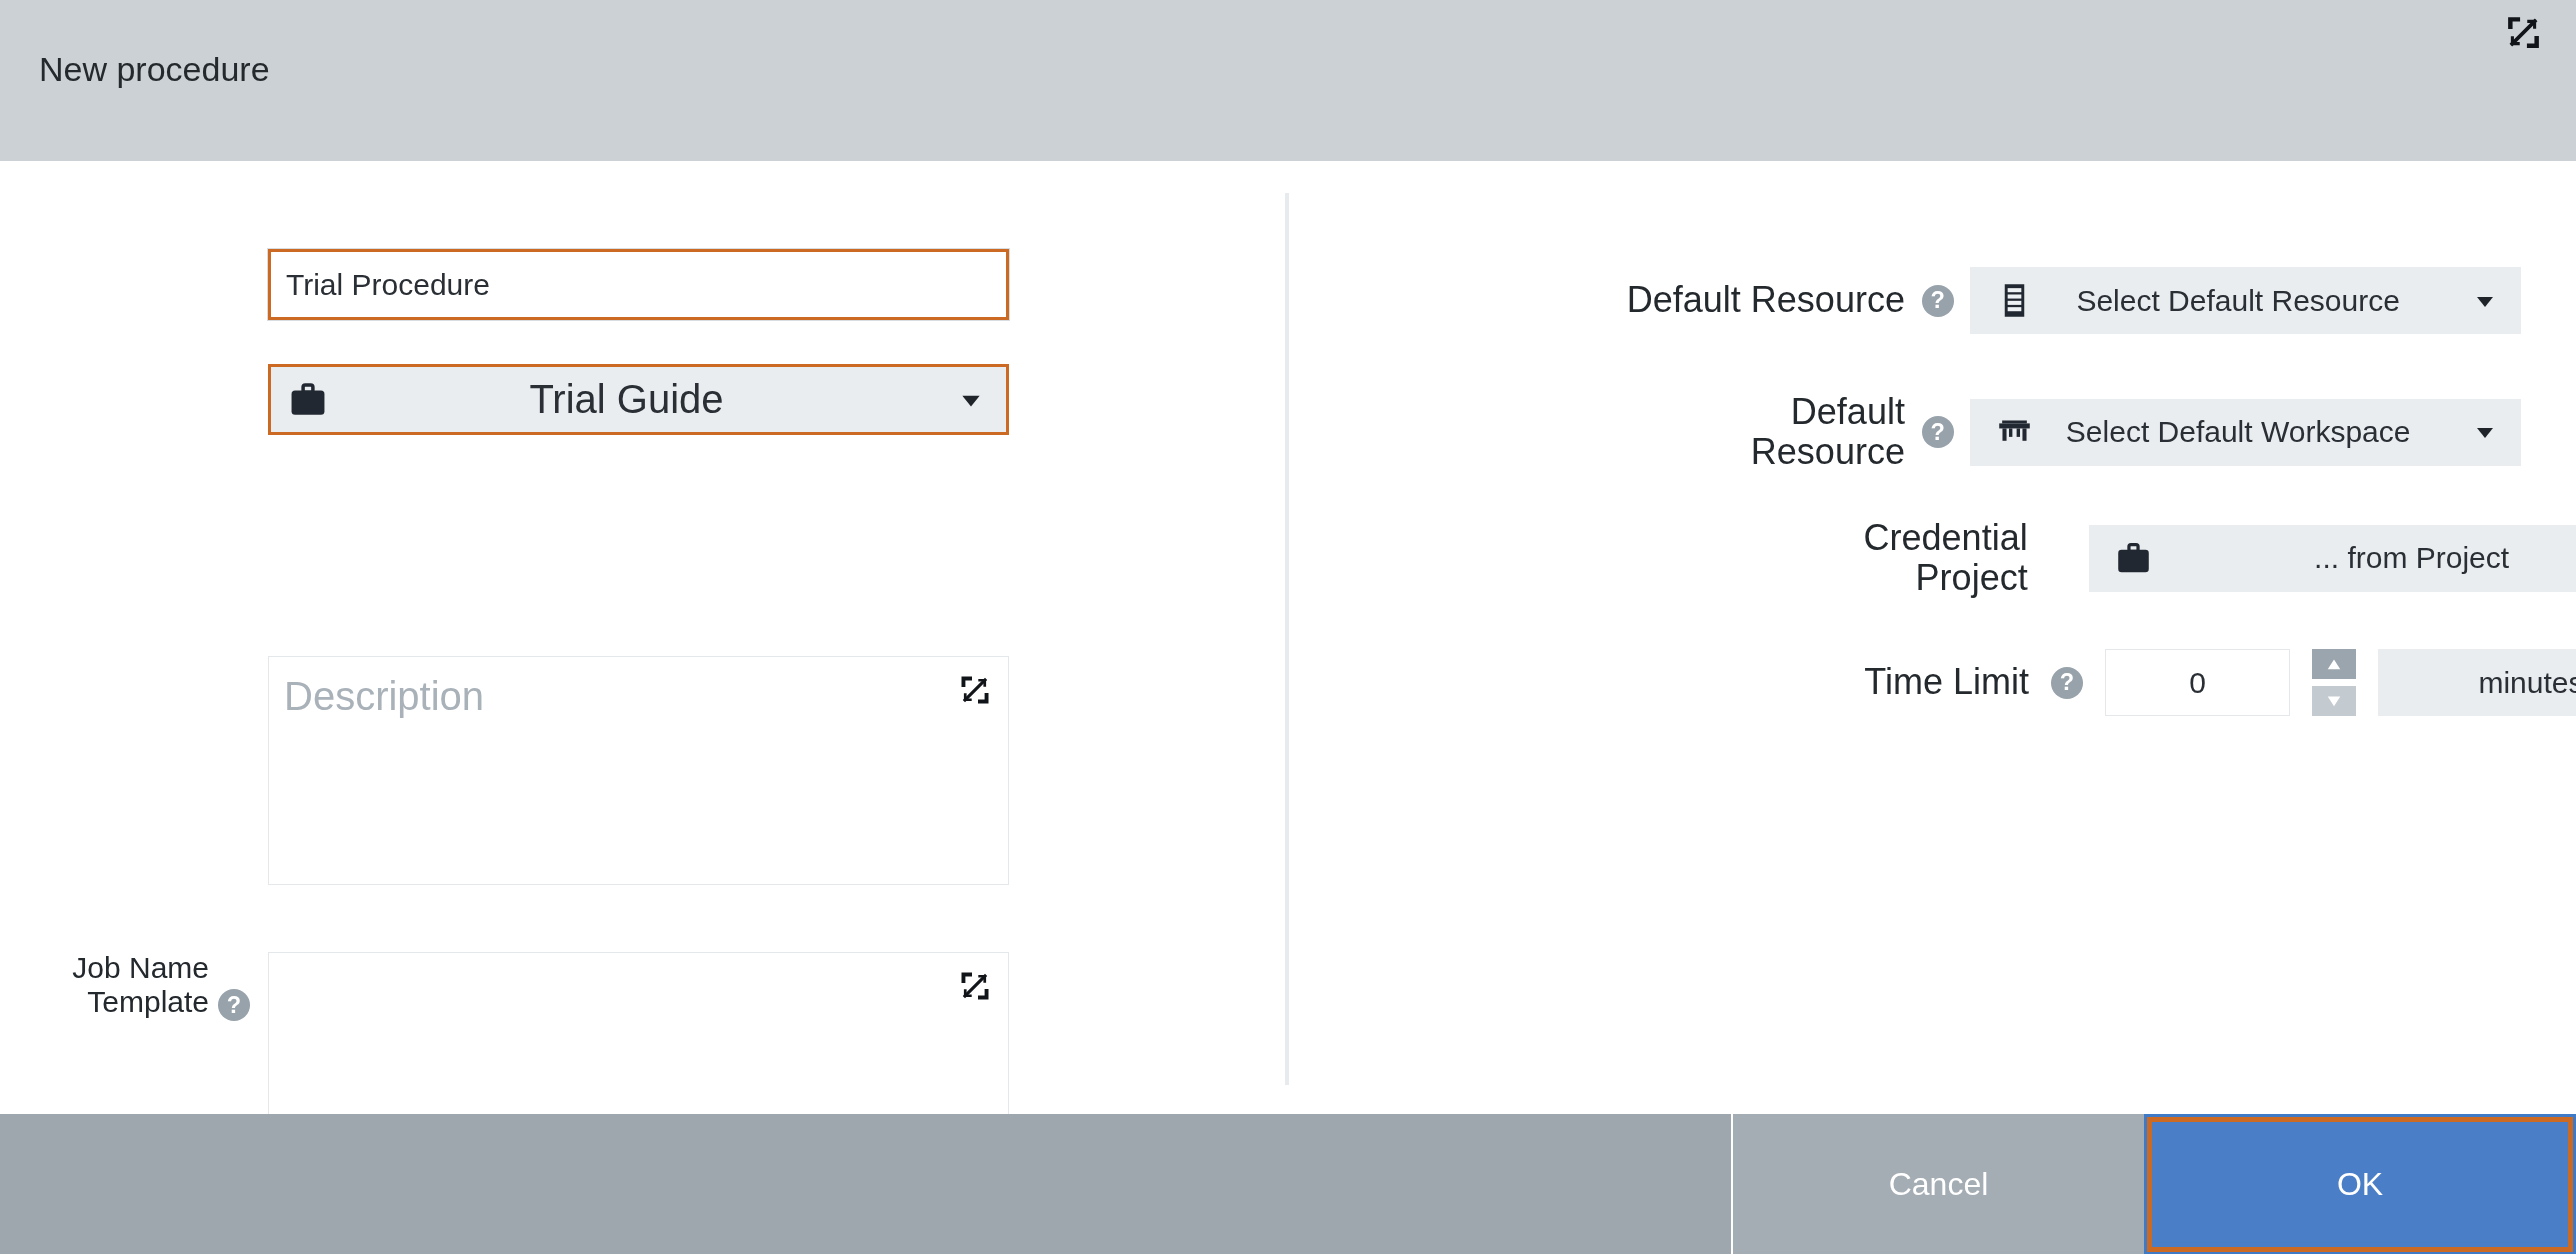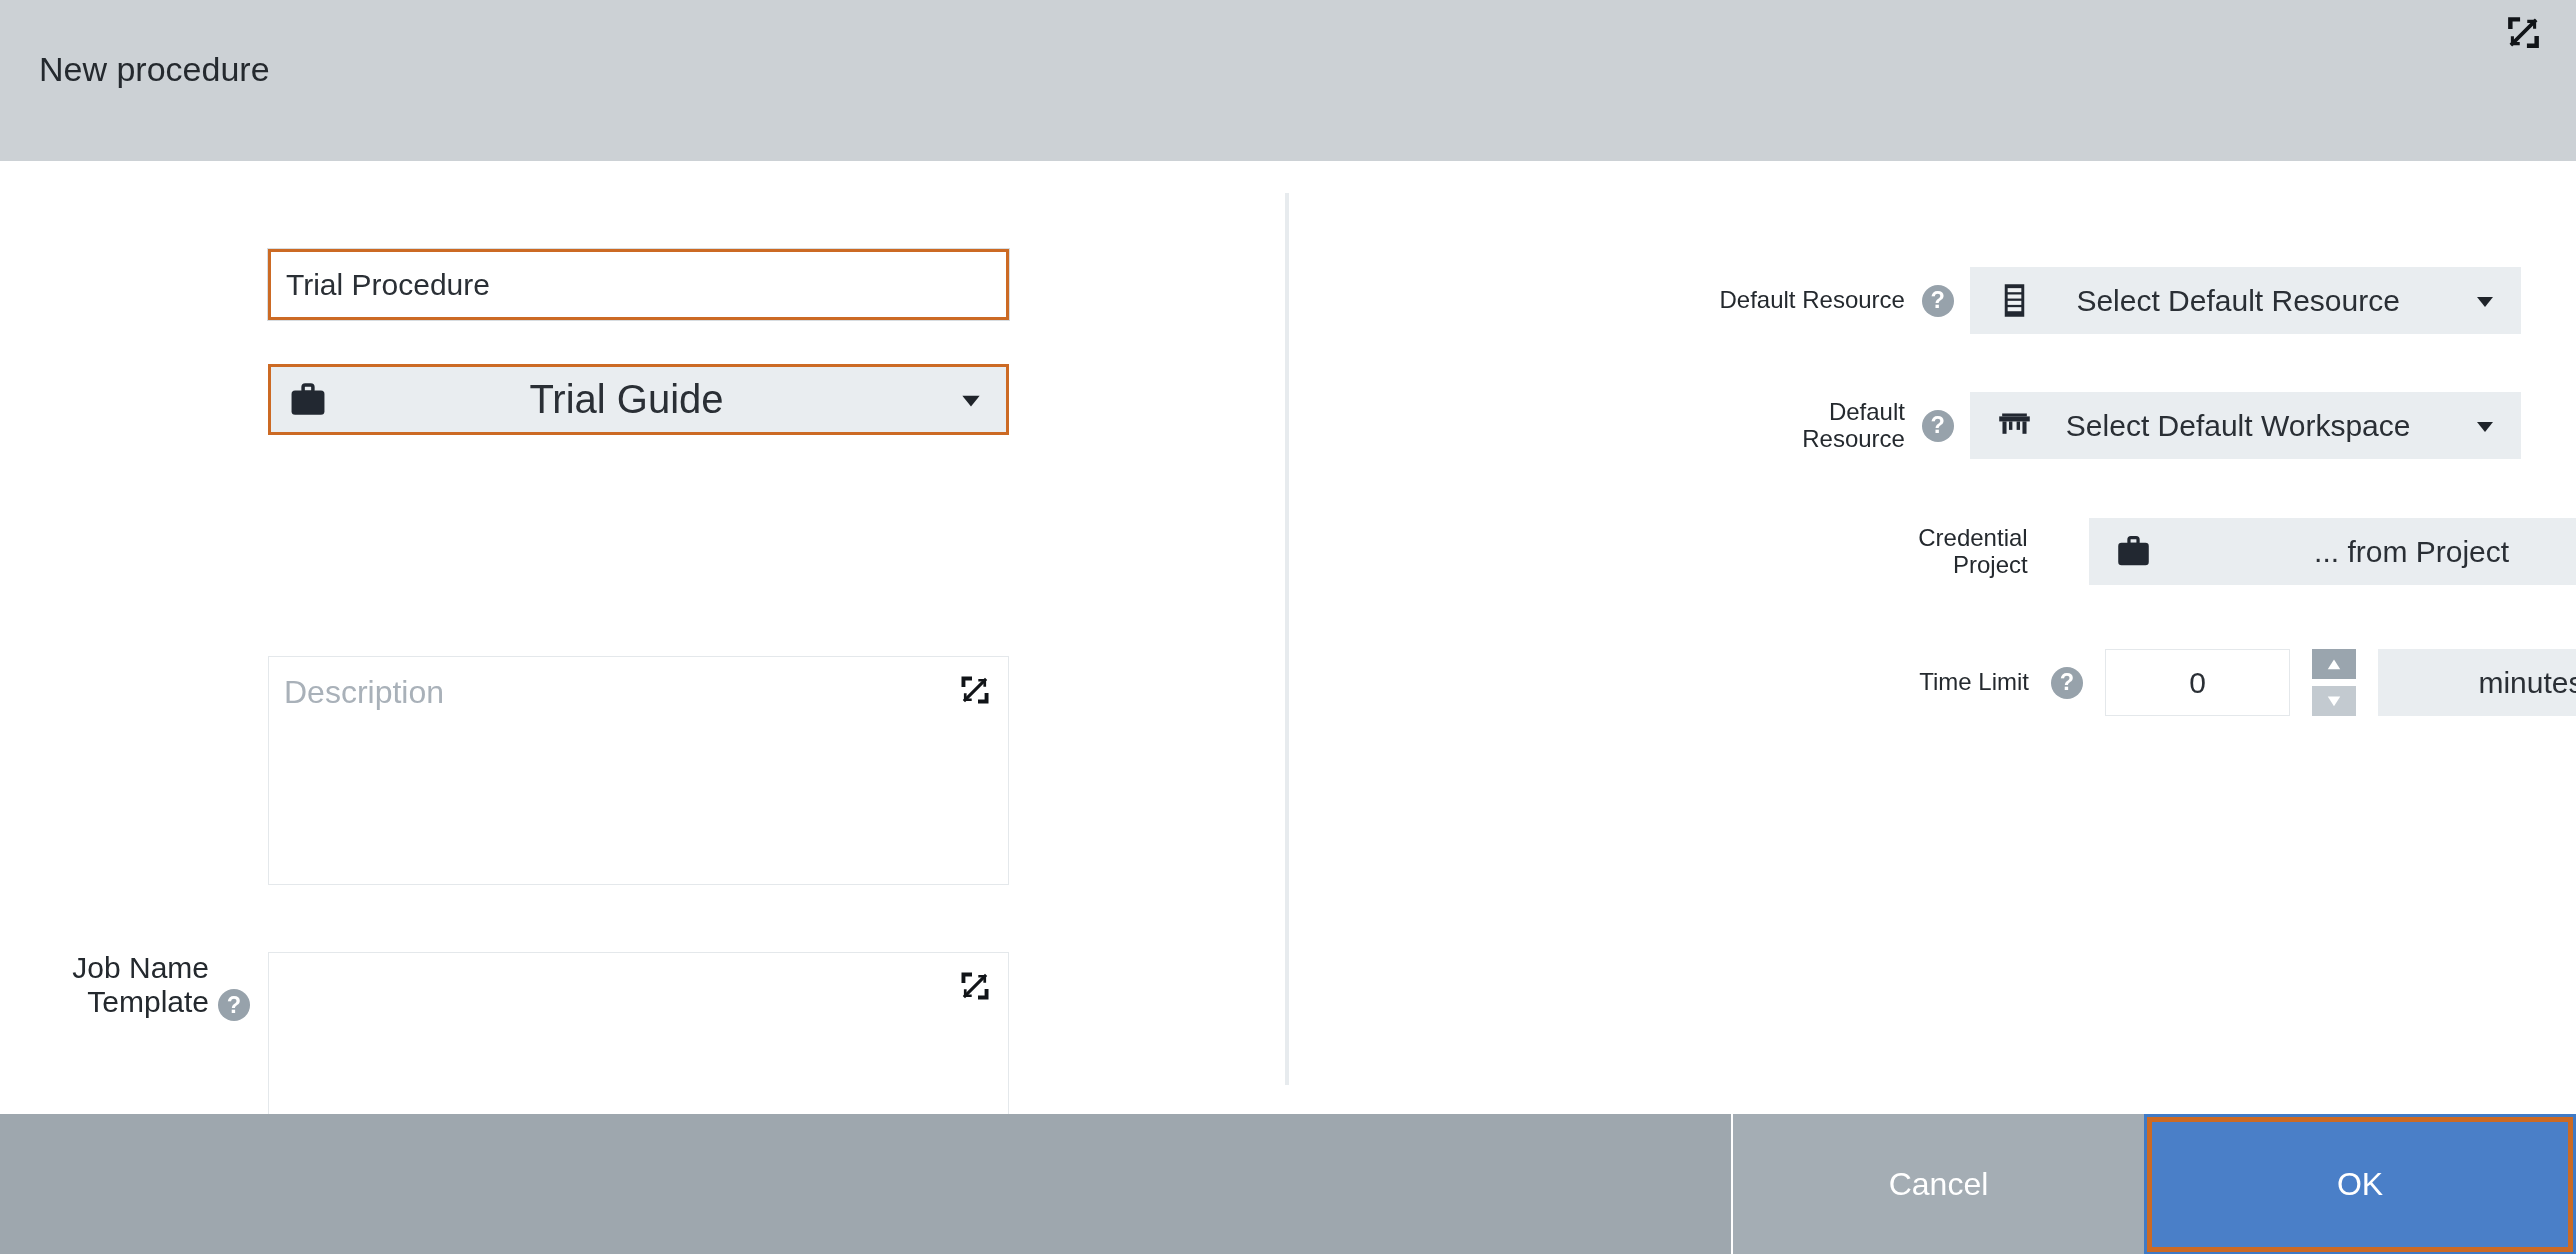--- a/index.html
+++ b/index.html
@@ -49,41 +49,41 @@
     cursor: pointer;
   }
   .type-select .ic { width: 73px; display: flex; justify-content: center; align-items: center; }
   .type-select .lbl { flex: 1; text-align: center; font-size: 40px; color: #2a2f35; padding-right: 27px; }
   .type-select .caret { width: 70px; display: flex; justify-content: center; align-items: center; }
 
   .desc-box {
     position: absolute; left: 268px; top: 495px; width: 741px; height: 229px;
     background: #ffffff; border: 1.5px solid #e4e8eb;
   }
-  .desc-box .ph { position: absolute; left: 15px; top: 16.7px; font-size: 32px; color: #a9b1b9; }
+  .desc-box .ph { position: absolute; left: 15px; top: 16.7px; font-size: 40px; color: #a9b1b9; }
   .desc-box .exp { position: absolute; right: 15px; top: 15px; cursor: pointer; }
 
   .jobname-label {
     position: absolute; left: 33px; top: 790px; width: 176px;
     text-align: right; font-size: 30px; color: #24292e; line-height: 1.12;
   }
   .jobname-help { position: absolute; left: 218px; top: 828px; }
 
   .jobname-box {
     position: absolute; left: 268px; top: 791px; width: 741px; height: 229px;
     background: #ffffff; border: 1.5px solid #e4e8eb;
   }
   .jobname-box .exp { position: absolute; right: 15px; top: 15px; cursor: pointer; }
 
   
   .rcol { position: absolute; left: 1285px; top: 0; width: 1291px; height: 953px; }
 
   .row { position: absolute; display: flex; align-items: center; }
   .row-label {
-    text-align: right; font-size: 24px; color: #24292e; line-height: 1.12; white-space: pre-line;
+    text-align: right; font-size: 36px; color: #24292e; line-height: 1.12; white-space: pre-line;
   }
   .help-ic {
     width: 32px; height: 32px; border-radius: 50%; background: #97a2ab;
     color: #ffffff; font-size: 23.5px; font-weight: bold;
     display: flex; align-items: center; justify-content: center; flex: none;
     cursor: pointer; user-select: none;
   }
 
   .combo {
     background: #e9edf0; height: 67px; display: flex; align-items: center; cursor: pointer;

